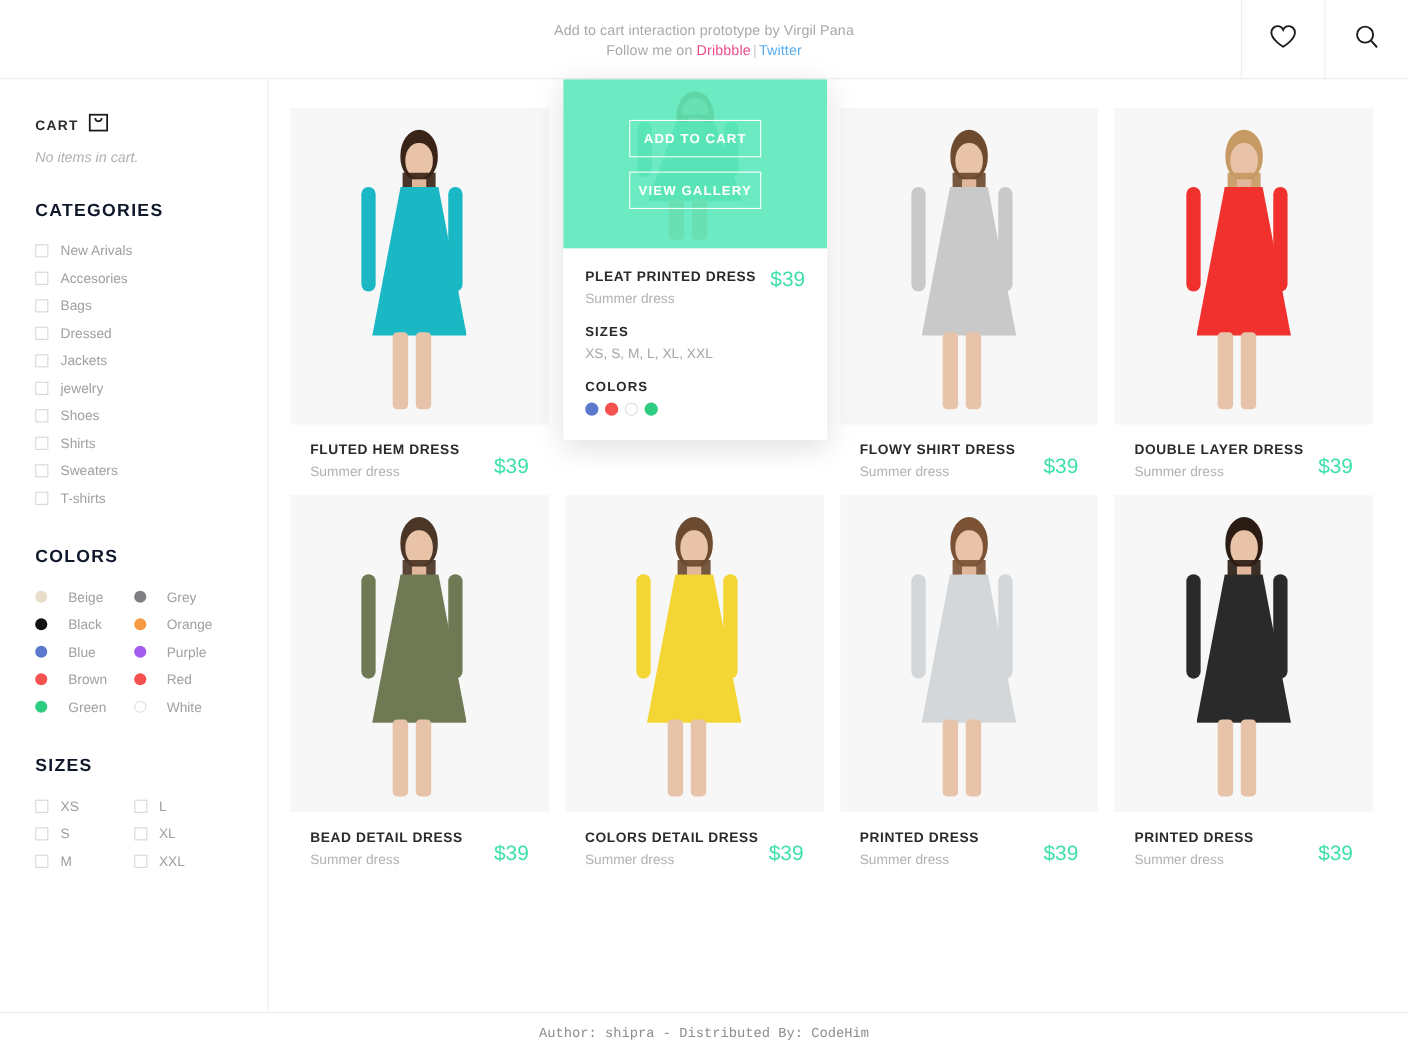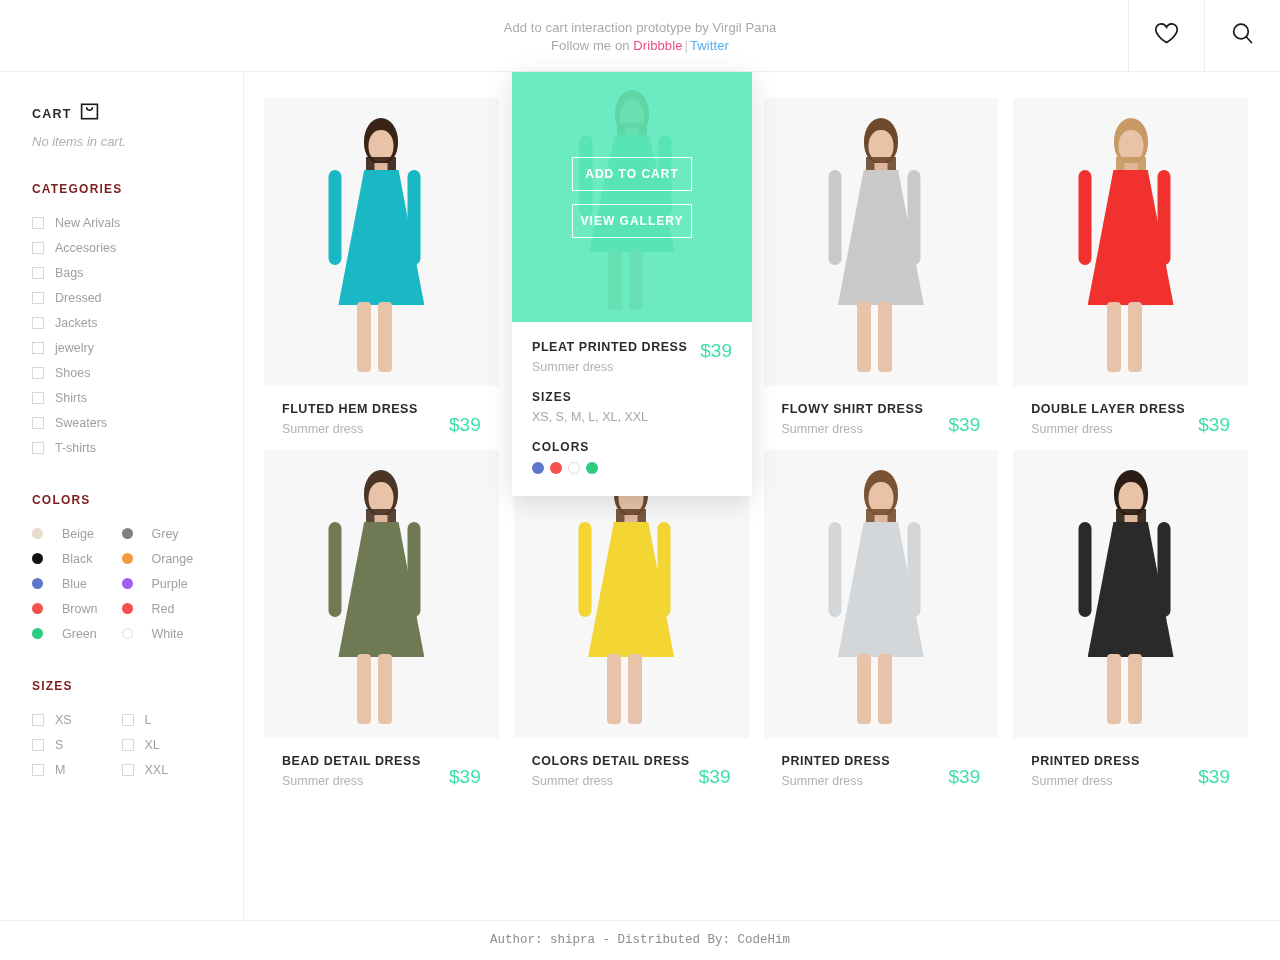--- a/index.html
+++ b/index.html
@@ -89,24 +89,24 @@
     letter-spacing: 1.2px;
     color: #2b2b2b;
   }
   .cart-empty {
     margin-top: 9px;
     font-size: 13px;
     font-style: italic;
     color: #b0b0b4;
   }
   .block-title {
-    font-size: 12px;
+    font-size: 16px;
     font-weight: bold;
     letter-spacing: 1.2px;
-    color: #7f1d1d;
+    color: #0f172a;
     margin-bottom: 14px;
   }
   .section { margin-top: 33px; }
   .check-row {
     display: flex;
     align-items: center;
     gap: 11px;
     height: 25px;
     cursor: pointer;
   }
@@ -239,21 +239,21 @@
   
   .card-expanded {
     position: absolute;
     left: 268px;
     top: 0px;
     width: 240px;
     background: #ffffff;
     box-shadow: 0 6px 26px rgba(0,0,0,.13);
     z-index: 30;
   }
-  .card-expanded .thumb { height: 250px; text-decoration: underline; }
+  .card-expanded .thumb { height: 154px; text-decoration: underline; }
   .overlay {
     position: absolute;
     inset: 0;
     background: rgba(77, 231, 182, .80);
     display: flex;
     flex-direction: column;
     align-items: center;
     justify-content: center;
     gap: 13px;
   }

